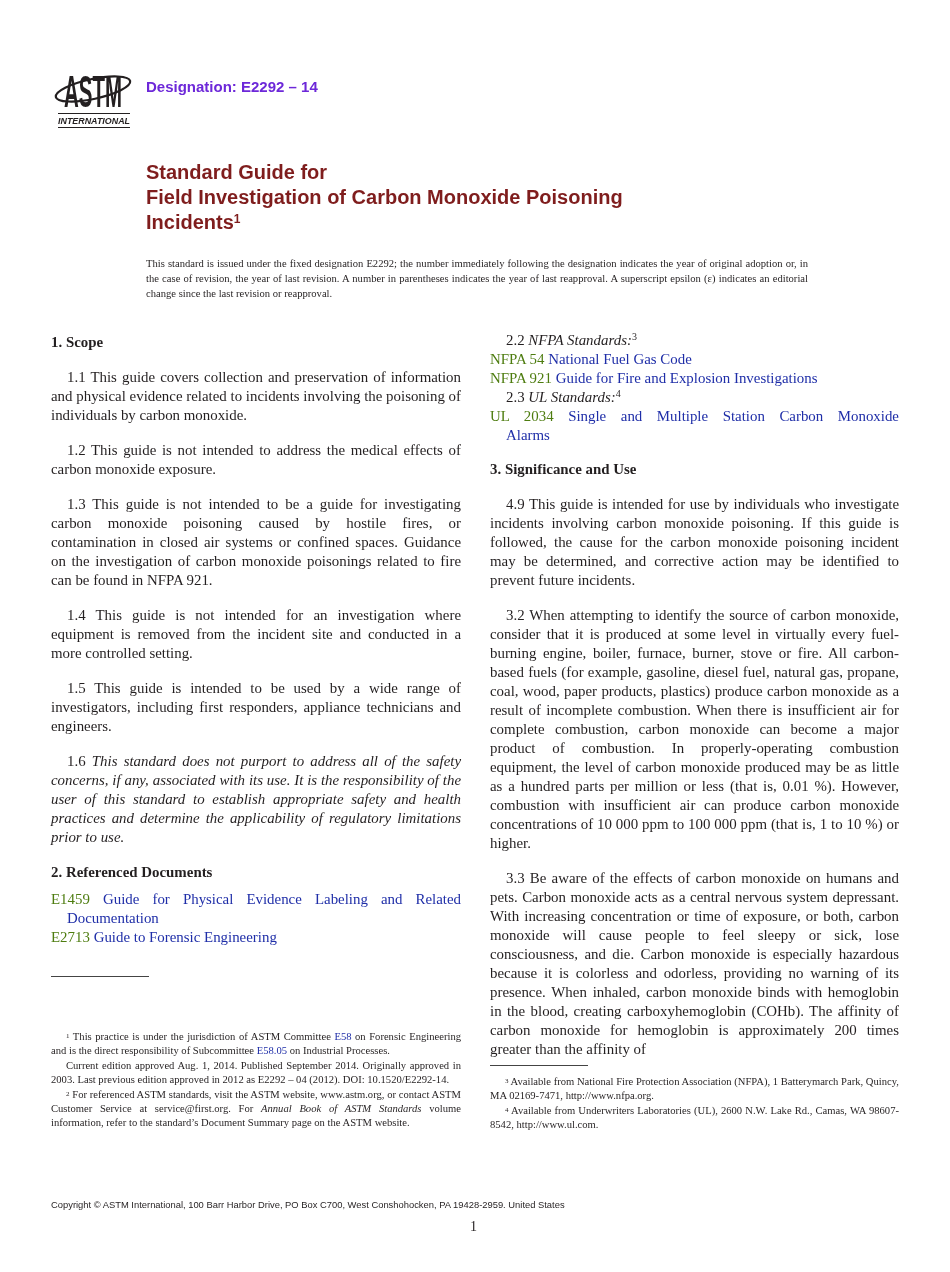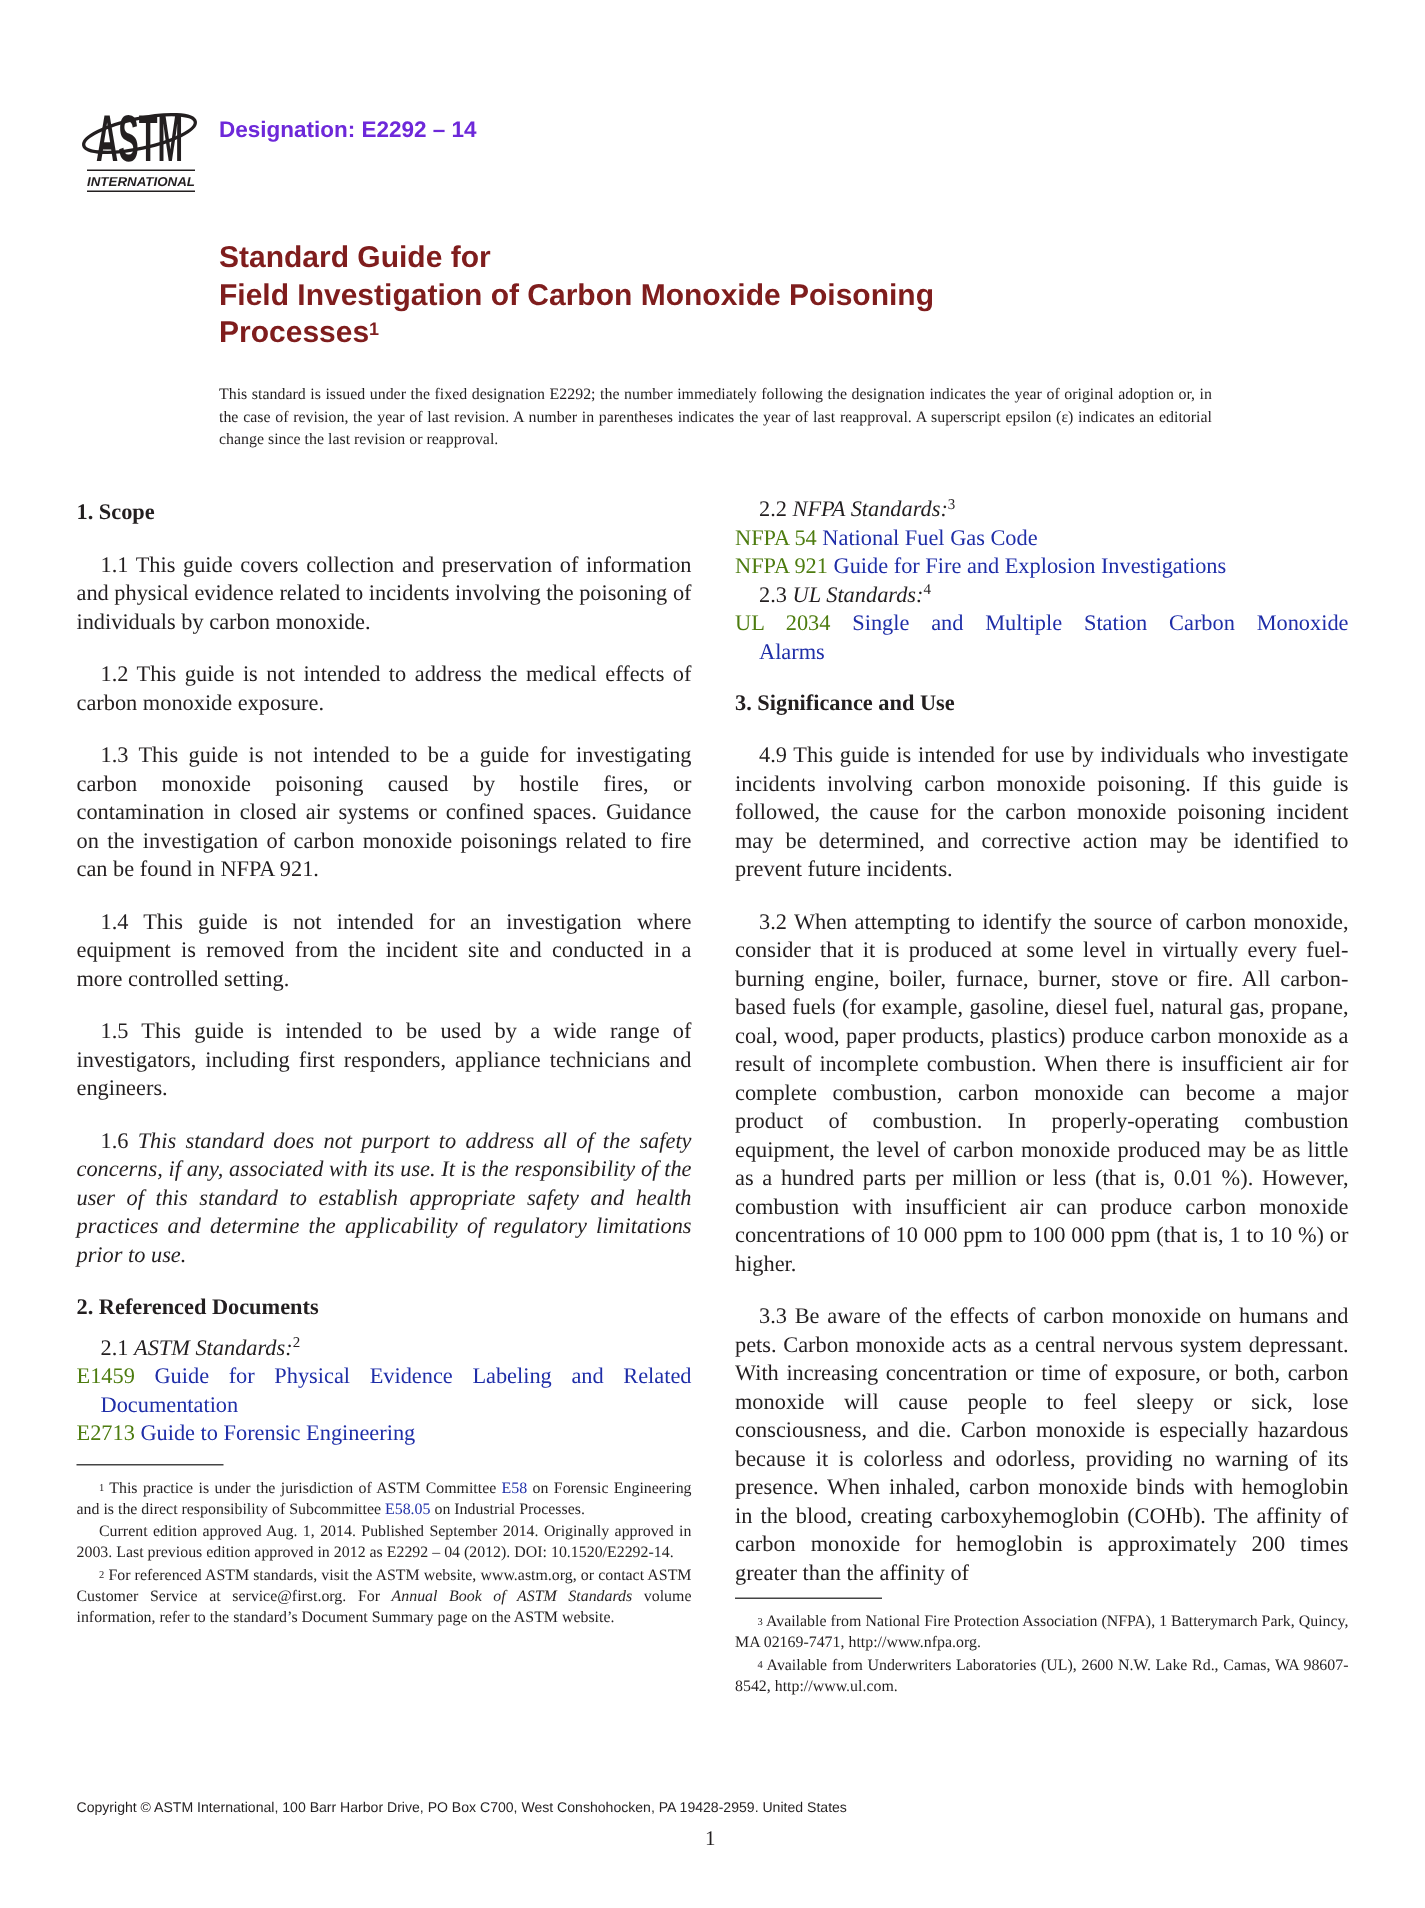--- a/index.html
+++ b/index.html
@@ -47,42 +47,41 @@
     <rect x="6" y="56" width="72" height="1" fill="#231f20"></rect>
     <text x="42" y="67" text-anchor="middle" font-family="Liberation Sans, sans-serif" font-style="italic" font-weight="bold" font-size="8.6" fill="#231f20" textLength="72" lengthAdjust="spacingAndGlyphs">INTERNATIONAL</text>
     <rect x="6" y="70" width="72" height="1" fill="#231f20"></rect>
   </svg>
 </div>
 <div class="designation sans">Designation: E2292 – 14</div>
 
 <div class="title-block sans">
   <div>Standard Guide for</div>
   <div>Field Investigation of Carbon Monoxide Poisoning</div>
-  <div><span>Processes</span><sup>1</sup></div>
+  <div><span>Incidents</span><sup>1</sup></div>
 </div>
 
 <div class="issue-note serif">This standard is issued under the fixed designation E2292; the number immediately following the designation indicates the year of original adoption or, in the case of revision, the year of last revision. A number in parentheses indicates the year of last reapproval. A superscript epsilon (ε) indicates an editorial change since the last revision or reapproval.</div>
 
 <div class="col col-left serif">
   <div class="sec-head">1.  Scope</div>
   <p class="para">1.1  This guide covers collection and preservation of information and physical evidence related to incidents involving the poisoning of individuals by carbon monoxide.</p>
   <p class="para">1.2  This guide is not intended to address the medical effects of carbon monoxide exposure.</p>
   <p class="para">1.3  This guide is not intended to be a guide for investigating carbon monoxide poisoning caused by hostile fires, or contamination in closed air systems or confined spaces. Guidance on the investigation of carbon monoxide poisonings related to fire can be found in NFPA 921.</p>
   <p class="para">1.4  This guide is not intended for an investigation where equipment is removed from the incident site and conducted in a more controlled setting.</p>
   <p class="para">1.5  This guide is intended to be used by a wide range of investigators, including first responders, appliance technicians and engineers.</p>
   <p class="para"><span>1.6 </span><i>This standard does not purport to address all of the safety concerns, if any, associated with its use. It is the responsibility of the user of this standard to establish appropriate safety and health practices and determine the applicability of regulatory limitations prior to use.</i></p>
 
   <div class="sec-head" style="margin-top:16px">2.  Referenced Documents</div>
-  <div class="sub-head"><span>2.1 </span><i>ASTM Standards:</i><sup>2</sup></div>
   <p class="ref"><span class="ref-code">E1459</span> <span class="ref-title">Guide for Physical Evidence Labeling and Related Documentation</span></p>
   <p class="ref"><span class="ref-code">E2713</span> <span class="ref-title">Guide to Forensic Engineering</span></p>
 </div>
 
 <div class="fn-rule" style="left:51px; top:976px;"></div>
-<div class="footnotes serif" style="left:51px; top:986px; width:410px;">
+<div class="footnotes serif" style="left:51px; top:1030px; width:410px;">
   <p><sup>1</sup><span> This practice is under the jurisdiction of ASTM Committee </span><span class="fn-link">E58</span><span> on Forensic Engineering and is the direct responsibility of Subcommittee </span><span class="fn-link">E58.05</span><span> on Industrial Processes.</span></p>
   <p>Current edition approved Aug. 1, 2014. Published September 2014. Originally approved in 2003. Last previous edition approved in 2012 as E2292 – 04 (2012). DOI: 10.1520/E2292-14.</p>
   <p><sup>2</sup><span> For referenced ASTM standards, visit the ASTM website, www.astm.org, or contact ASTM Customer Service at service@first.org. For </span><i>Annual Book of ASTM Standards</i><span> volume information, refer to the standard’s Document Summary page on the ASTM website.</span></p>
 </div>
 
 <div class="col col-right serif">
   <div class="sub-head"><span>2.2 </span><i>NFPA Standards:</i><sup>3</sup></div>
   <p class="ref"><span class="ref-code">NFPA 54</span> <span class="ref-title">National Fuel Gas Code</span></p>
   <p class="ref"><span class="ref-code">NFPA 921</span> <span class="ref-title">Guide for Fire and Explosion Investigations</span></p>
   <div class="sub-head"><span>2.3 </span><i>UL Standards:</i><sup>4</sup></div>

